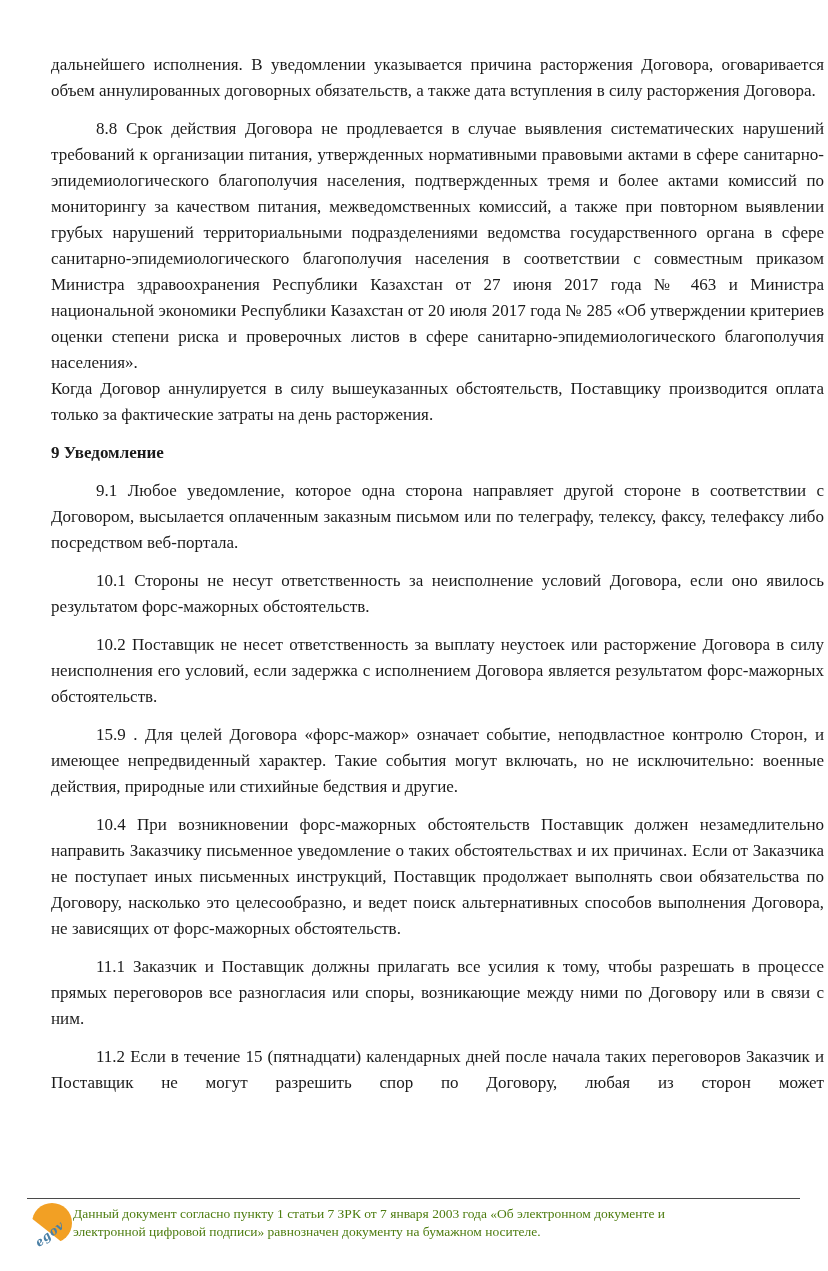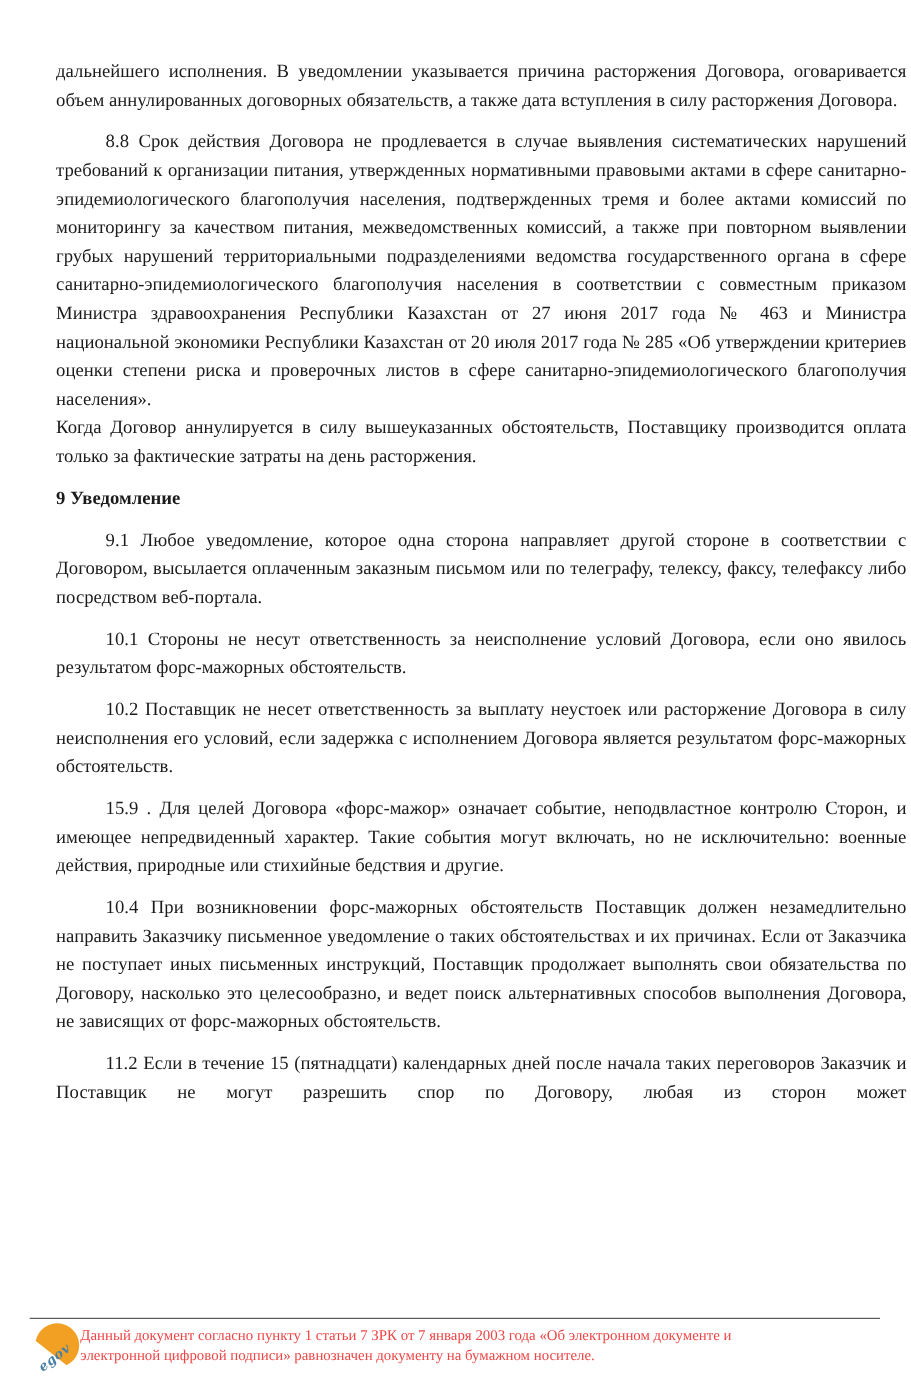--- a/index.html
+++ b/index.html
@@ -89,38 +89,39 @@
   }
   .footer-text {
     position: absolute;
     left: 73px;
     top: 1205px;
     width: 720px;
     font-size: 13.5px;
     line-height: 17.5px;
     text-align: left;
     white-space: pre-line;
-    color: #ef4444;
+    color: #4d7c0f;
   }
 </style>
 </head>
 <body>
 
 <div class="page">
 
   <div class="content">
     <p class="para no-indent">дальнейшего исполнения. В уведомлении указывается причина расторжения Договора, оговаривается объем аннулированных договорных обязательств, а также дата вступления в силу расторжения Договора.</p>
     <p class="para no-gap">8.8 Срок действия Договора не продлевается в случае выявления систематических нарушений требований к организации питания, утвержденных нормативными правовыми актами в сфере санитарно-эпидемиологического благополучия населения, подтвержденных тремя и более актами комиссий по мониторингу за качеством питания, межведомственных комиссий, а также при повторном выявлении грубых нарушений территориальными подразделениями ведомства государственного органа в сфере санитарно-эпидемиологического благополучия населения в соответствии с совместным приказом Министра здравоохранения Республики Казахстан от 27 июня 2017 года № 463 и Министра национальной экономики Республики Казахстан от 20 июля 2017 года № 285 «Об утверждении критериев оценки степени риска и проверочных листов в сфере санитарно-эпидемиологического благополучия населения».</p>
     <p class="para no-indent">Когда Договор аннулируется в силу вышеуказанных обстоятельств, Поставщику производится оплата только за фактические затраты на день расторжения.</p>
     <p class="para heading">9 Уведомление</p>
     <p class="para">9.1 Любое уведомление, которое одна сторона направляет другой стороне в соответствии с Договором, высылается оплаченным заказным письмом или по телеграфу, телексу, факсу, телефаксу либо посредством веб-портала.</p>
     <p class="para">10.1 Стороны не несут ответственность за неисполнение условий Договора, если оно явилось результатом форс-мажорных обстоятельств.</p>
     <p class="para">10.2 Поставщик не несет ответственность за выплату неустоек или расторжение Договора в силу неисполнения его условий, если задержка с исполнением Договора является результатом форс-мажорных обстоятельств.</p>
     <p class="para">15.9 . Для целей Договора «форс-мажор» означает событие, неподвластное контролю Сторон, и имеющее непредвиденный характер. Такие события могут включать, но не исключительно: военные действия, природные или стихийные бедствия и другие.</p>
     <p class="para">10.4 При возникновении форс-мажорных обстоятельств Поставщик должен незамедлительно направить Заказчику письменное уведомление о таких обстоятельствах и их причинах. Если от Заказчика не поступает иных письменных инструкций, Поставщик продолжает выполнять свои обязательства по Договору, насколько это целесообразно, и ведет поиск альтернативных способов выполнения Договора, не зависящих от форс-мажорных обстоятельств.</p>
+    <p class="para">11.1 Заказчик и Поставщик должны прилагать все усилия к тому, чтобы разрешать в процессе прямых переговоров все разногласия или споры, возникающие между ними по Договору или в связи с ним.</p>
     <p class="para clipped">11.2 Если в течение 15 (пятнадцати) календарных дней после начала таких переговоров Заказчик и Поставщик не могут разрешить спор по Договору, любая из сторон может</p>
   </div>
 
   <div class="footer-separator"></div>
 
   <div class="egov-icon">
     <div class="egov-circle"></div>
     <div class="egov-cut"></div>
     <div class="egov-text">egov</div>
   </div>

